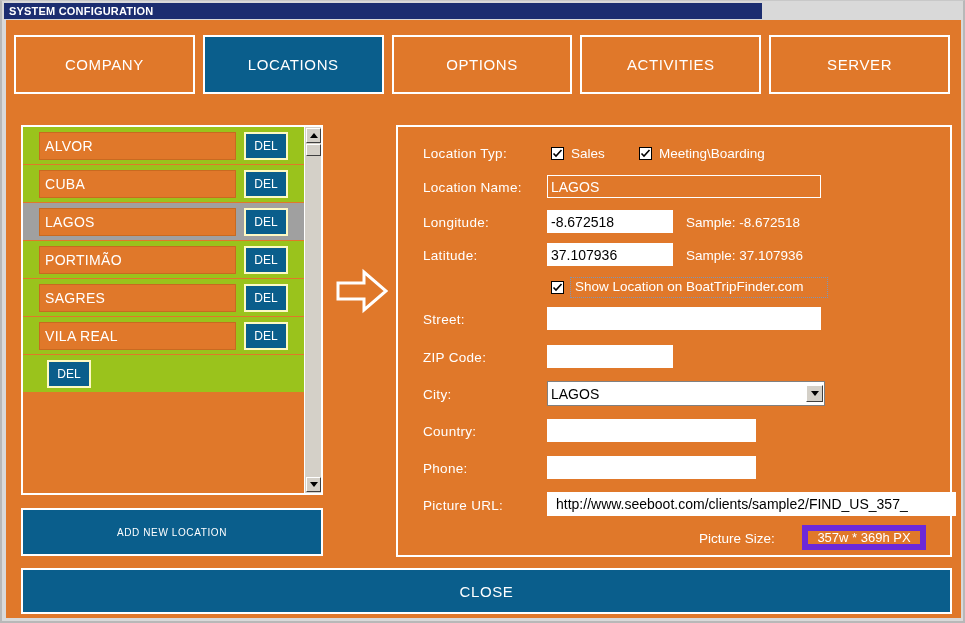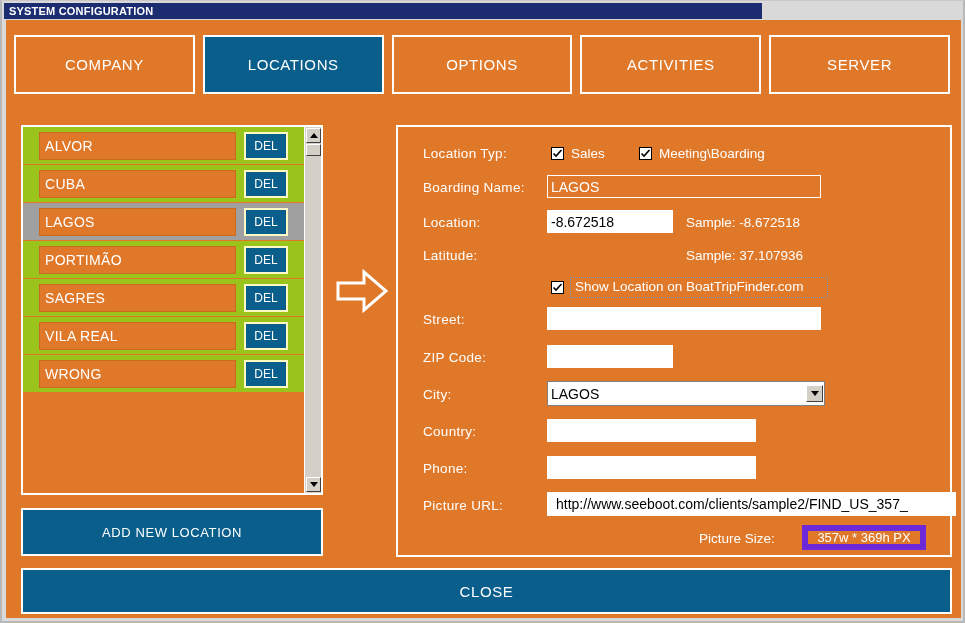--- a/index.html
+++ b/index.html
@@ -122,21 +122,21 @@
     background:#d4d0c8;
     border-top:1px solid #ffffff;border-left:1px solid #ffffff;
     border-right:1px solid #404040;border-bottom:1px solid #404040;
     box-sizing:border-box;
     cursor:pointer;
   }
 
   .addbtn{
     position:absolute;left:15px;top:488px;width:302px;height:48px;
     background:#0a5e8c;border:2px solid #ffffff;
-    color:#ffffff;font-size:13px;letter-spacing:0.6px;
+    color:#ffffff;font-size:10px;letter-spacing:0.6px;
     display:flex;align-items:center;justify-content:center;
     box-sizing:border-box;cursor:pointer;
   }
 
   
   .arrow{
     position:absolute;left:330px;top:248px;width:52px;height:46px;
   }
 
   
@@ -268,21 +268,20 @@
           <div class="lname">SAGRES</div>
           <div class="del">DEL</div>
         </div>
 
         <div class="lrow">
           <div class="lname">VILA REAL</div>
           <div class="del">DEL</div>
         </div>
 
         <div class="lrow">
-          <div class="lname">WRONG</div>
           <div class="del">DEL</div>
         </div>
 
       </div>
 
       <div class="sbar">
         <div class="sbtn up">
             <i></i>
           </div>
         <div class="sthumb"></div>
@@ -311,28 +310,29 @@
           </svg>
       </div>
       <div class="cblabel" style="left:173px;top:19px;">Sales</div>
       <div class="cbx" style="left:241px;top:20px;">
         <svg width="11" height="11" viewBox="0 0 11 11">
             <path d="M1.5,5.5 L4,8 L9.5,2" stroke="#000" stroke-width="1.6" fill="none"></path>
           </svg>
       </div>
       <div class="cblabel" style="left:261px;top:19px;">Meeting\Boarding</div>
 
-      <div class="flabel" style="top:53px;">Boarding Name:</div>
+      <div class="flabel" style="top:53px;">Location Name:</div>
       <div class="finput hollow" style="left:149px;top:48px;width:274px;height:23px;">LAGOS</div>
 
-      <div class="flabel" style="top:88px;">Location:</div>
+      <div class="flabel" style="top:88px;">Longitude:</div>
       <div class="finput" style="left:149px;top:83px;width:126px;height:23px;">-8.672518</div>
       <div class="sample" style="left:288px;top:88px;">Sample: -8.672518</div>
 
       <div class="flabel" style="top:121px;">Latitude:</div>
+      <div class="finput" style="left:149px;top:116px;width:126px;height:23px;">37.107936</div>
       <div class="sample" style="left:288px;top:121px;">Sample: 37.107936</div>
 
       <div class="cbx" style="left:153px;top:154px;">
         <svg width="11" height="11" viewBox="0 0 11 11">
             <path d="M1.5,5.5 L4,8 L9.5,2" stroke="#000" stroke-width="1.6" fill="none"></path>
           </svg>
       </div>
       <div class="focusbox" style="left:172px;top:150px;width:258px;height:21px;"></div>
       <div class="cblabel" style="left:177px;top:152px;">Show Location on BoatTripFinder.com</div>
 

